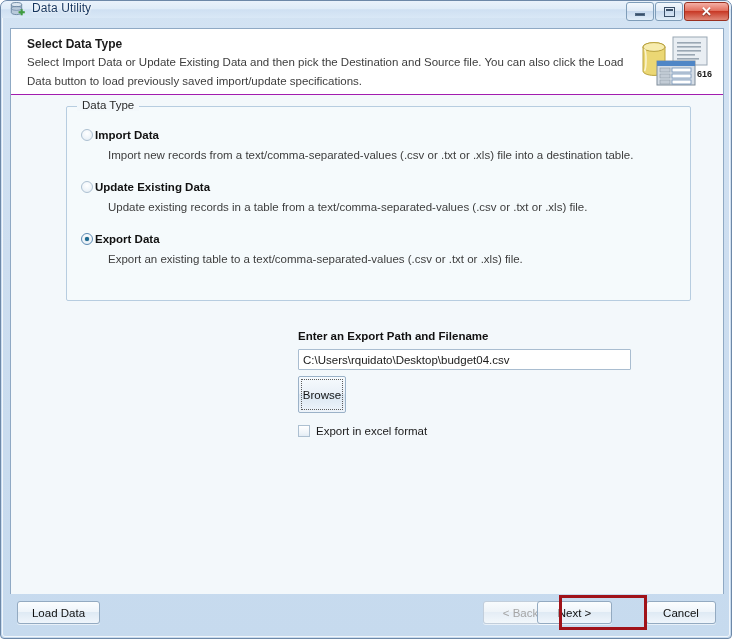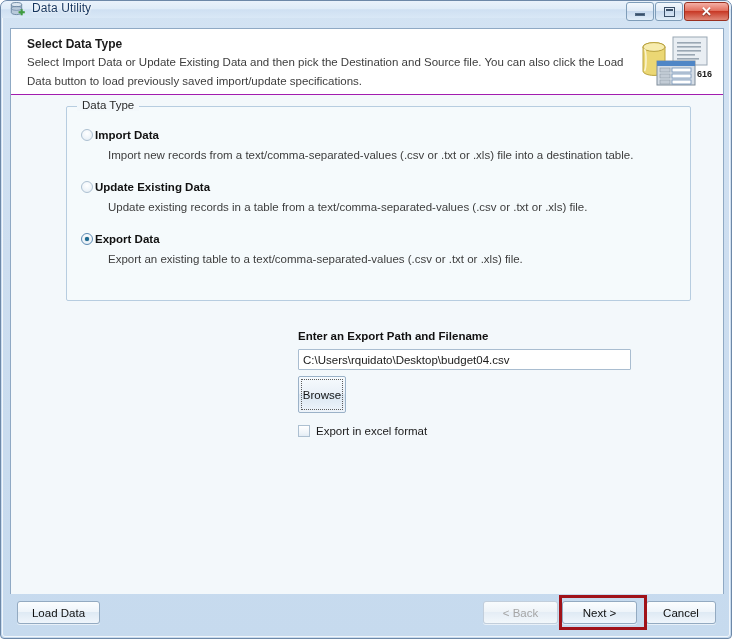--- a/index.html
+++ b/index.html
@@ -374,21 +374,21 @@
     color: #101010;
     box-shadow: 0 1px 0 rgba(255,255,255,0.6);
   }
   .btn.disabled {
     color: #a5a5a5;
     border-color: #c2cedb;
     background: linear-gradient(to bottom, #f8fbfd 0%, #eef3f8 48%, #e5edf5 50%, #f2f7fb 100%);
   }
   #btn-load   { left: 7px;   top: 7px;  width: 83px; }
   #btn-back   { left: 473px; top: 7px;  width: 75px; }
-  #btn-next   { left: 552px; top: 7px;  width: 75px; }
+  #btn-next   { left: 527px; top: 7px;  width: 75px; }
   #btn-cancel { left: 636px; top: 7px;  width: 70px; }
 
   .highlight-box {
     position: absolute;
     left: 549px;
     top: 1px;
     width: 88px;
     height: 35px;
     box-sizing: border-box;
     border: 3px solid #a01219;

